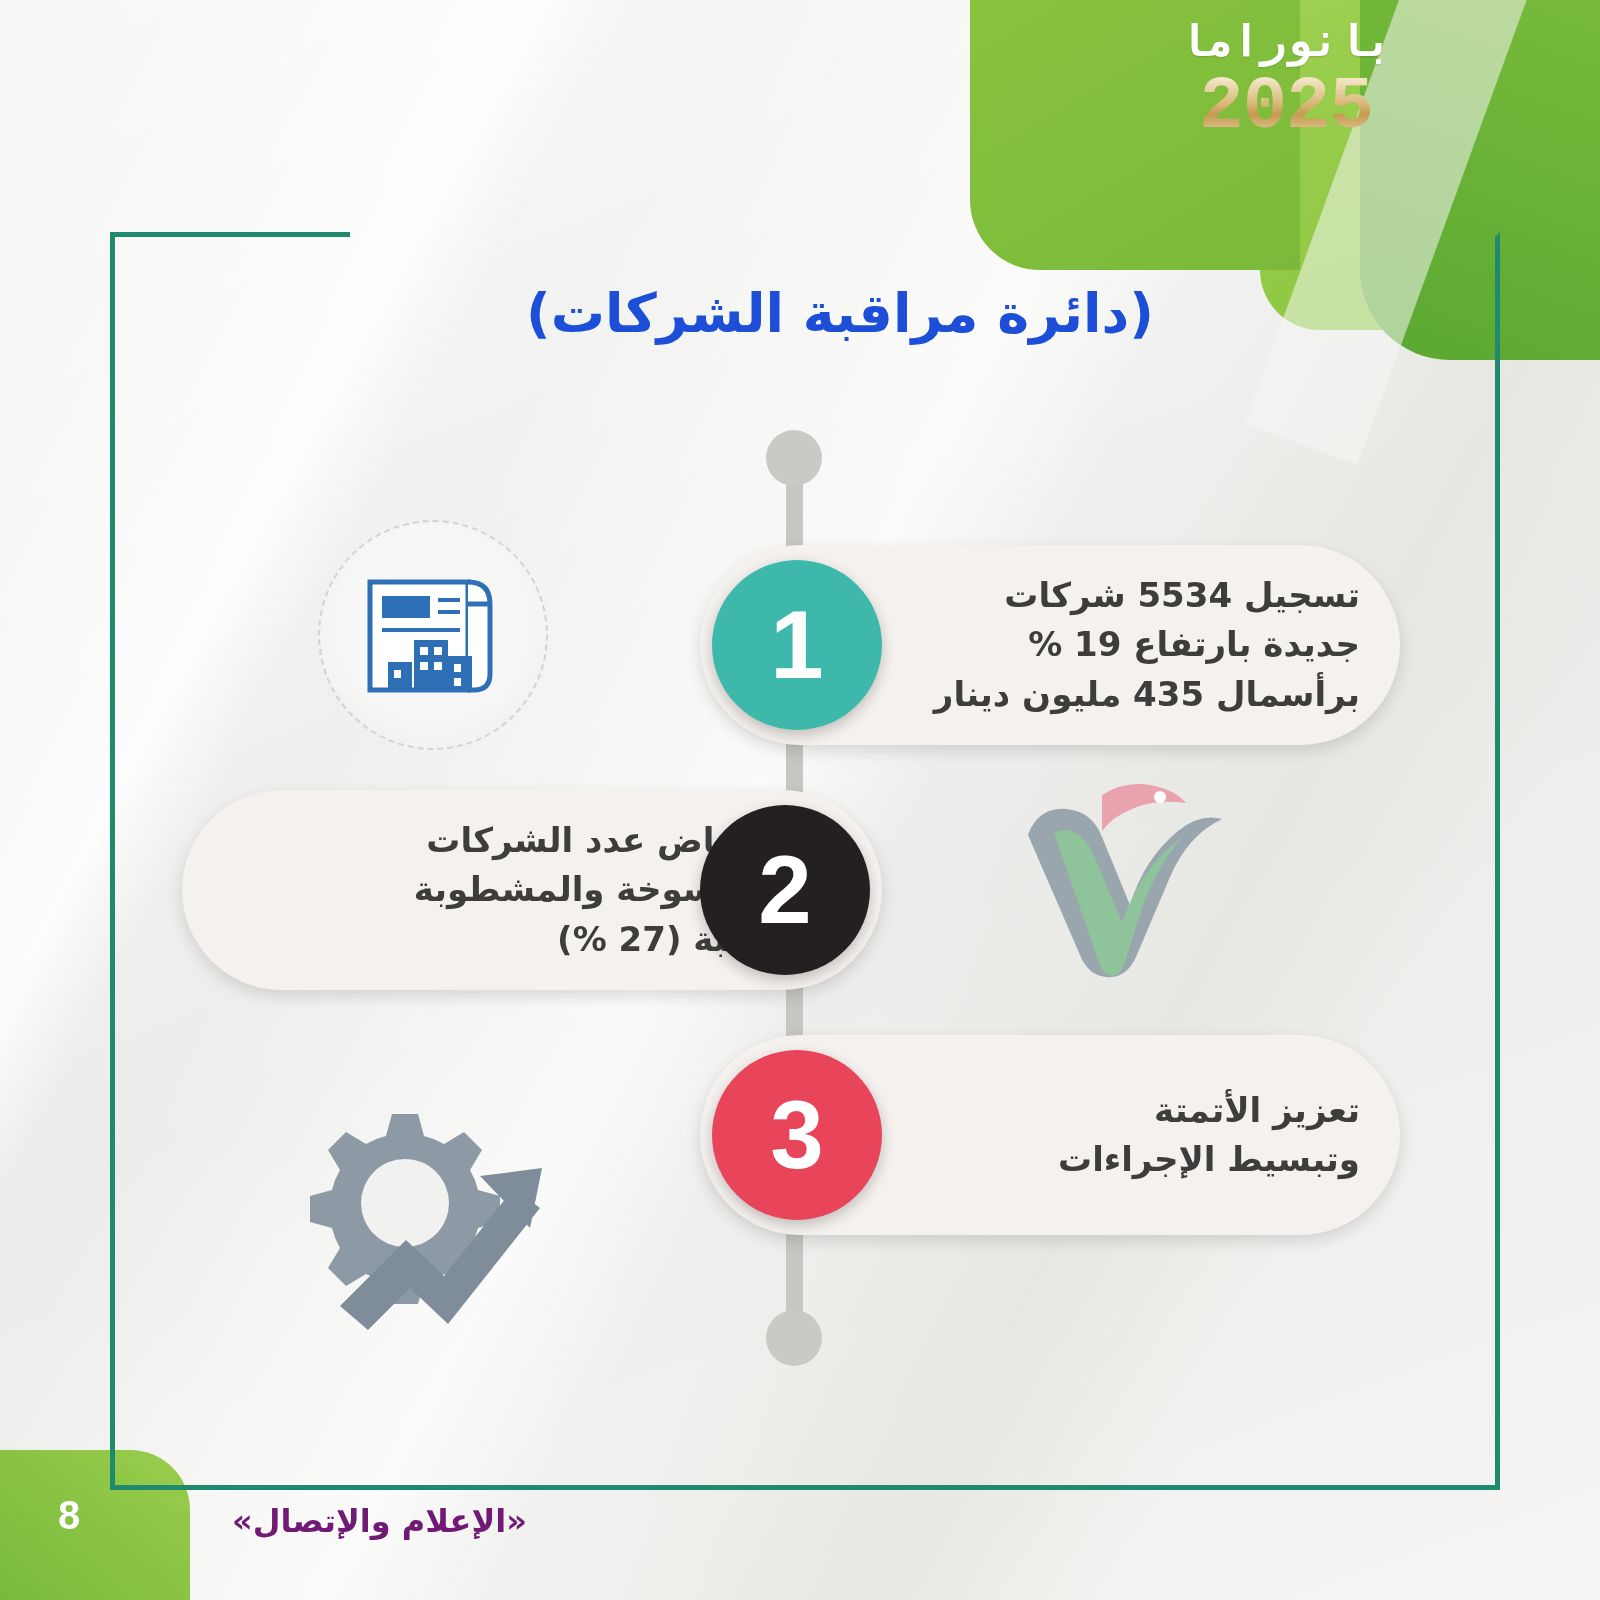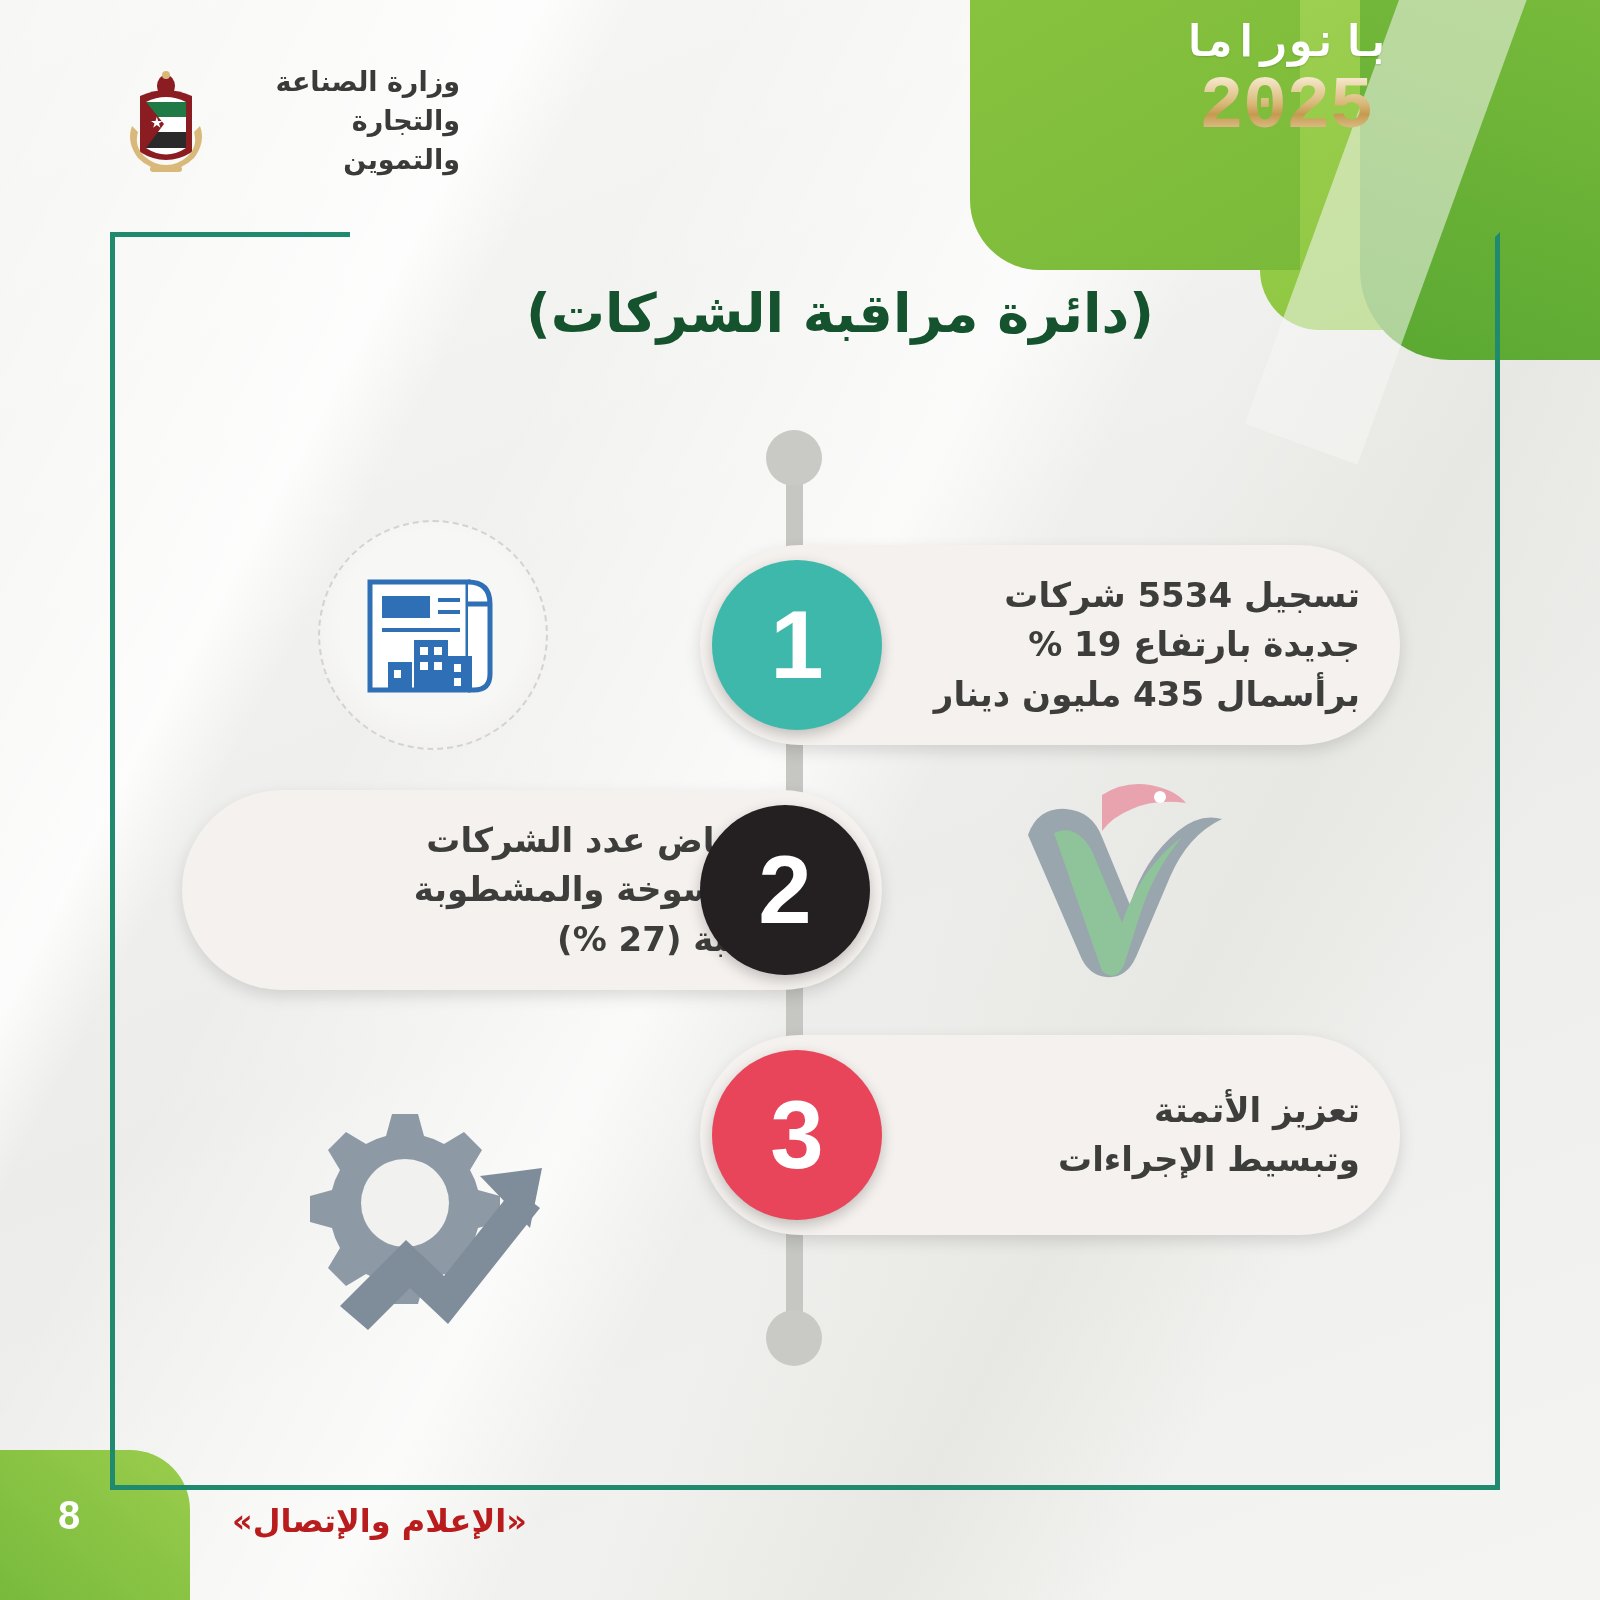--- a/index.html
+++ b/index.html
@@ -163,21 +163,21 @@
     letter-spacing: -1px;
   }
   .title-sub {
     position: absolute;
     top: 282px;
     right: 160px;
     width: 1200px;
     text-align: center;
     font-size: 54px;
     font-weight: 800;
-    color: #14532d;
+    color: #1d4ed8;
     direction: rtl;
   }
 
   
   .tl-line {
     position: absolute;
     left: 786px;
     top: 455px;
     width: 17px;
     height: 900px;
@@ -265,60 +265,41 @@
     font-weight: 800;
     color: #ffffff;
     font-family: "Liberation Sans", sans-serif;
   }
   .footer-label {
     position: absolute;
     left: 232px;
     bottom: 60px;
     font-size: 32px;
     font-weight: 800;
-    color: #b91c1c;
+    color: #701a75;
     direction: rtl;
   }
 </style>
 </head>
 <body>
 
 <div id="page">
 
   <div class="bg-sheen"></div>
 
   <div class="corner-green-2"></div>
   <div class="corner-green-1"></div>
   <div class="corner-green-3"></div>
   <div class="corner-white-slash"></div>
 
   <div class="corner-bl"></div>
 
   <div class="frame"></div>
   <div class="frame-top-left"></div>
 
-  <div class="ministry">
-    <div class="crest">
-      <svg viewBox="0 0 92 110" width="92" height="110" aria-hidden="true">
-        <ellipse cx="46" cy="20" rx="9" ry="11" fill="#8a1c22"></ellipse>
-        <circle cx="46" cy="9" r="4" fill="#d9b979"></circle>
-        <path d="M20 30 Q46 18 72 30 L72 86 Q46 102 20 86 Z" fill="#8a1c22"></path>
-        <path d="M26 36 Q46 26 66 36 L66 82 Q46 95 26 82 Z" fill="#ffffff"></path>
-        <rect x="26" y="36" width="40" height="15" fill="#1f7a45"></rect>
-        <rect x="26" y="51" width="40" height="15" fill="#ffffff"></rect>
-        <rect x="26" y="66" width="40" height="16" fill="#2a2a2a"></rect>
-        <path d="M26 36 L44 58 L26 82 Z" fill="#8a1c22"></path>
-        <path d="M31 55 l3.5 2.5 -1.3 4.2 3.6-2.6 3.6 2.6 -1.4-4.2 3.5-2.5h-4.3l-1.4-4.2 -1.3 4.2z" fill="#ffffff"></path>
-        <path d="M12 60 Q6 76 18 92 Q30 104 46 104 Q62 104 74 92 Q86 76 80 60 L74 66 Q78 80 68 90 Q58 99 46 99 Q34 99 24 90 Q14 80 18 66 Z" fill="#d9b979"></path>
-        <rect x="30" y="100" width="32" height="6" rx="3" fill="#d9b979"></rect>
-      </svg>
-    </div>
-    <div class="ministry-text">وزارة الصناعة
-والتجارة والتموين</div>
-  </div>
 
   <div class="panorama">
     <div class="panorama-title">بانوراما</div>
     <div class="panorama-year">2025</div>
   </div>
 
   <div class="title-sub">(دائرة مراقبة الشركات)</div>
 
   <div class="tl-line"></div>
   <div class="tl-dot top"></div>

